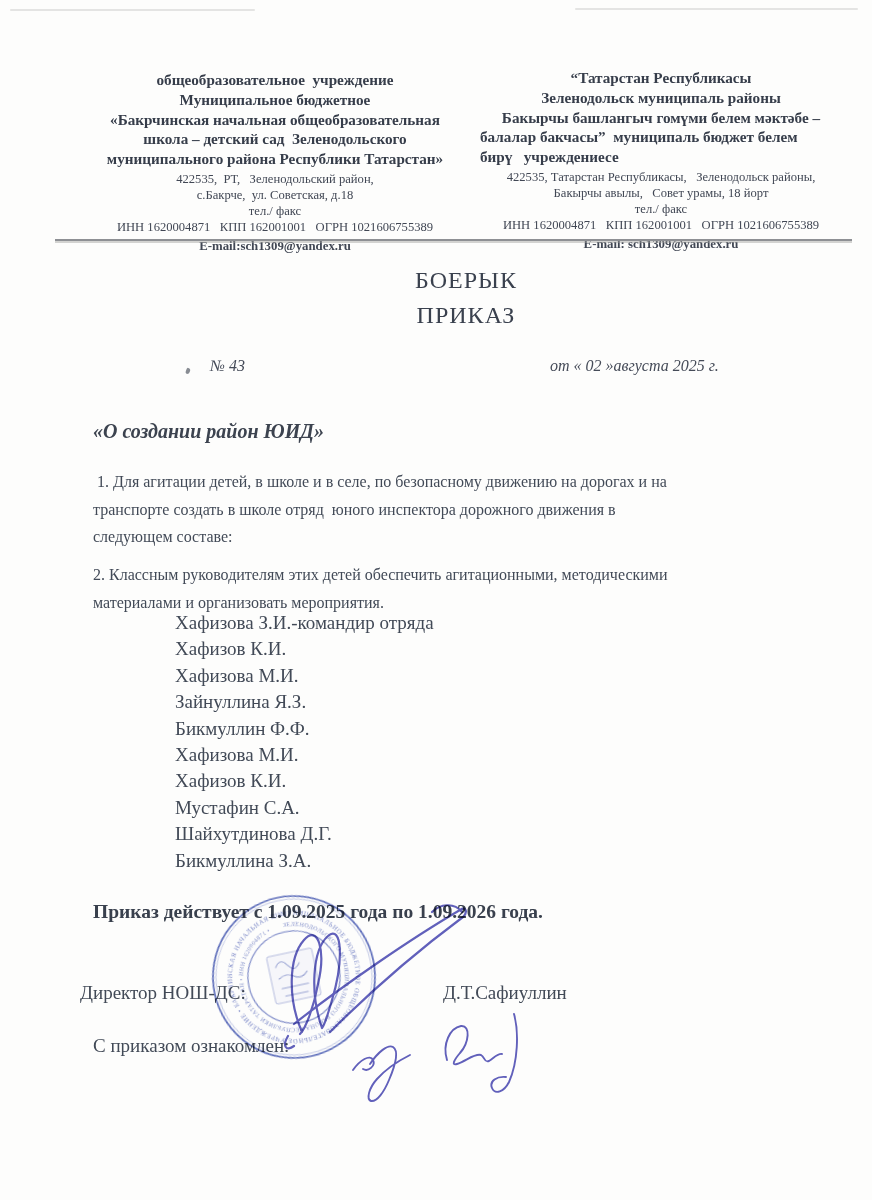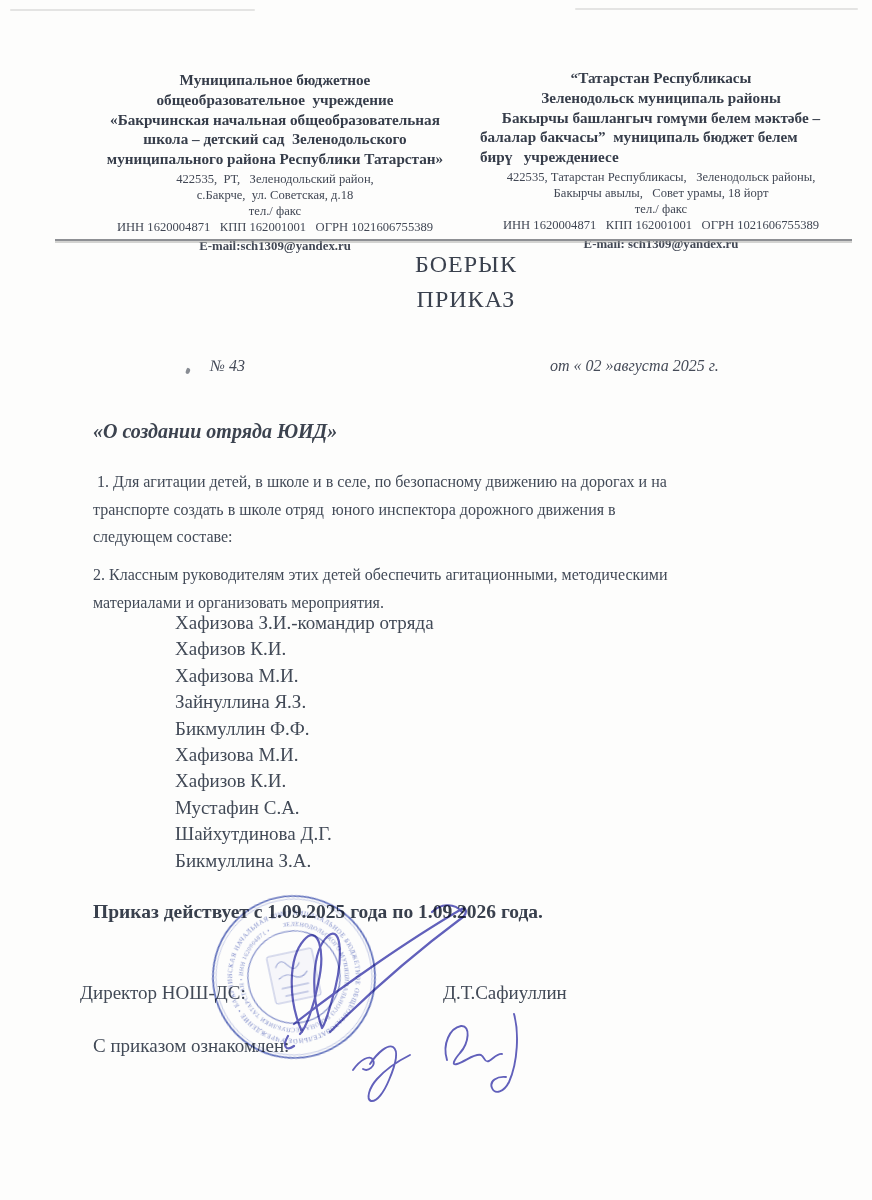--- a/index.html
+++ b/index.html
@@ -19,21 +19,21 @@
   .hdr{font-weight:bold;font-size:15.2px;line-height:19.8px;text-align:center;color:#363d4a;}
   .hdr .li-line, .hdr-line{white-space:pre;}
   .addr{font-size:12.6px;line-height:15.9px;text-align:center;font-weight:normal;color:#414754;margin-top:3px;}
   .email{font-size:12.8px;text-align:center;margin-top:1px;color:#414754;}
   .hdr-right .hdr-line:nth-of-type(4),
   .hdr-right .hdr-line:nth-of-type(5){text-align:left;}
 
   .divider{position:absolute;left:55px;top:239px;width:797px;height:2px;
     background:#8e9094;box-shadow:0 2px 0 rgba(160,160,158,.45);}
 
-  .doc-type{left:60px;top:247px;width:812px;text-align:center;
+  .doc-type{left:60px;top:263px;width:812px;text-align:center;
     font-size:24px;line-height:34.5px;letter-spacing:1px;color:#3a414e;}
 
   .num-date{font-style:italic;font-size:16px;color:#454b58;}
 
   .subject{left:93px;top:420px;font-weight:bold;font-style:italic;font-size:20px;color:#3c434f;}
 
   .bodytext{font-size:16px;line-height:27.5px;color:#424a57;}
   .bodytext .li-line{white-space:pre;}
 
   .members{left:175px;top:610px;font-size:19px;line-height:26.4px;color:#424a57;}
@@ -49,22 +49,22 @@
 
 <div class="page">
 
   <div class="artifact" style="left:10px;top:9px;width:245px;height:2px;"></div>
   <div class="artifact" style="left:575px;top:8px;width:283px;height:2px;"></div>
   <div class="speck" style="left:186px;top:368px;"></div>
 
   <div class="abs hdr hdr-left" style="left:85px;top:70px;width:380px;">
     <div>
 
-    <div class="li-line hdr-line">Муниципальное бюджетное</div>
-        <div class="li-line hdr-line">общеобразовательное  учреждение</div>
+    <div class="li-line hdr-line">общеобразовательное  учреждение</div>
+        <div class="li-line hdr-line">Муниципальное бюджетное</div>
         <div class="li-line hdr-line">«Бакрчинская начальная общеобразовательная</div>
         <div class="li-line hdr-line">школа – детский сад  Зеленодольского</div>
         <div class="li-line hdr-line">муниципального района Республики Татарстан»</div>
       </div>
     <div class="addr">
 
     <div class="li-line">422535,  РТ,   Зеленодольский район,</div>
         <div class="li-line">с.Бакрче,  ул. Советская, д.18</div>
         <div class="li-line">тел./ факс</div>
         <div class="li-line">ИНН 1620004871   КПП 162001001   ОГРН 1021606755389</div>
@@ -91,21 +91,21 @@
   <div class="divider"></div>
 
   <div class="abs doc-type">
     <div>БОЕРЫК</div>
     <div>ПРИКАЗ</div>
   </div>
 
   <div class="abs num-date" style="left:210px;top:357px;">№ 43</div>
   <div class="abs num-date" style="left:550px;top:357px;font-style:italic;">от « 02 »августа   2025 г.</div>
 
-  <div class="abs subject">«О создании отряда ЮИД»</div>
+  <div class="abs subject">«О создании район ЮИД»</div>
 
   <div class="abs bodytext" style="left:93px;top:468px;">
 
   <div class="li-line"> 1. Для агитации детей, в школе и в селе, по безопасному движению на дорогах и на</div>
       <div class="li-line">транспорте создать в школе отряд  юного инспектора дорожного движения в</div>
       <div class="li-line">следующем составе:</div>
     </div>
   <div class="abs bodytext" style="left:93px;top:550px;margin-top:11px;">
 
   <div class="li-line">2. Классным руководителям этих детей обеспечить агитационными, методическими</div>

